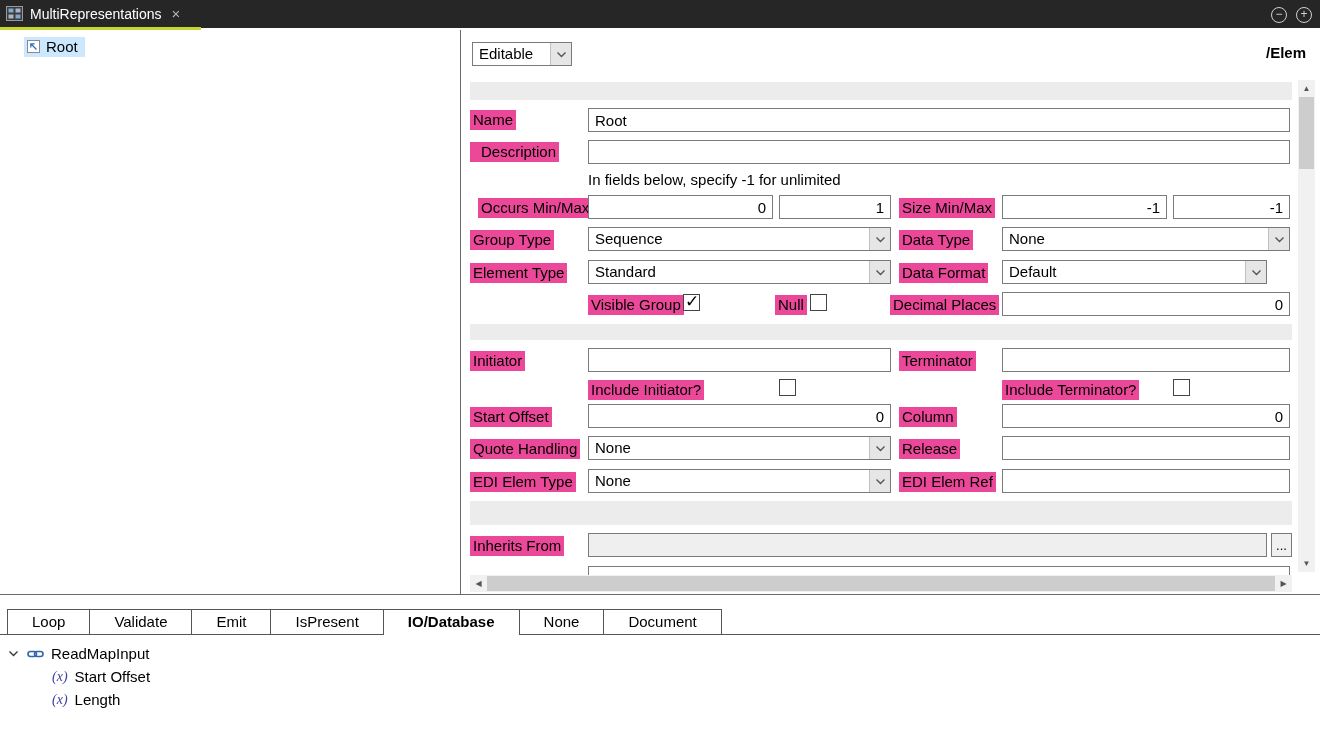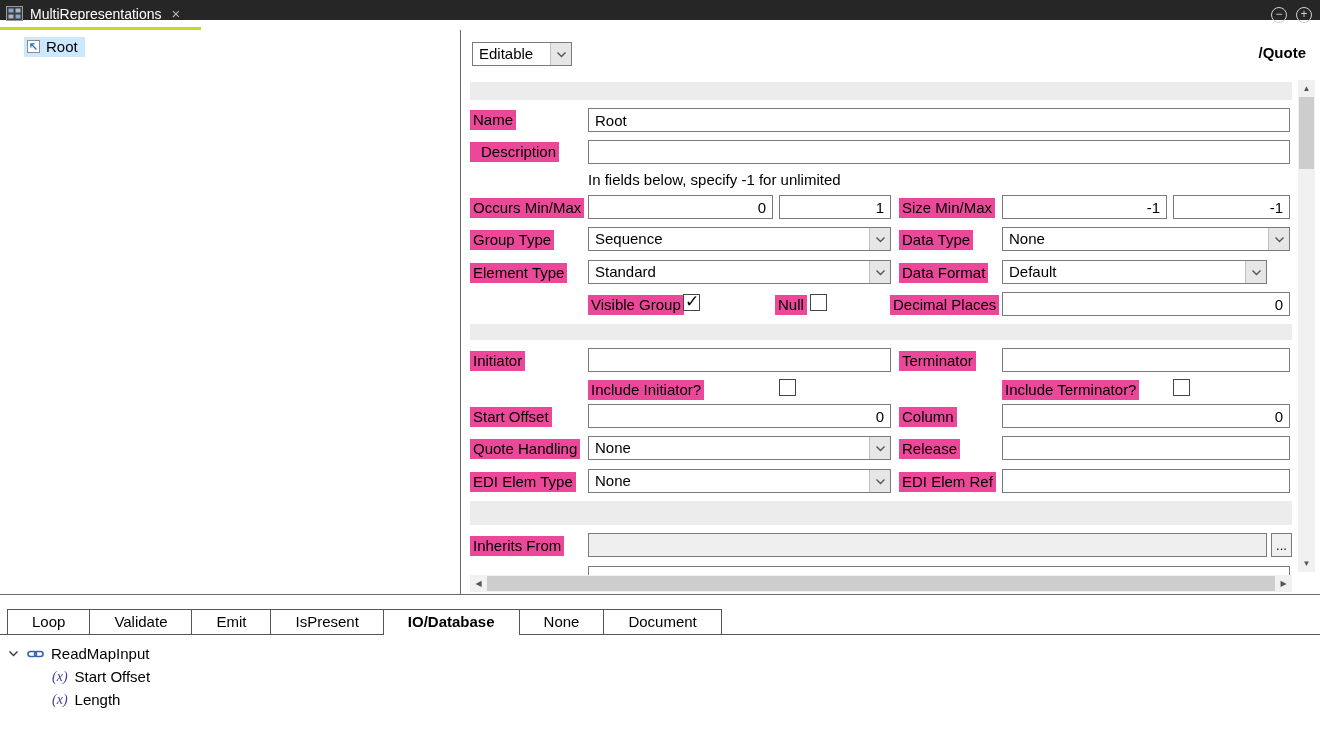--- a/index.html
+++ b/index.html
@@ -1,21 +1,21 @@
 <!DOCTYPE html>
 <html style="--accent: #c6d62f; --titlebar-bg: #262626; --selection: #cce8ff; --graybar: #ececec;"><head>
 <meta charset="utf-8">
 <style>
   * { margin:0; padding:0; box-sizing:border-box; }
   body { width:1320px; height:748px; overflow:hidden; background:#fff;
          font-family:"Liberation Sans","DejaVu Sans",sans-serif; color:#000; }
   .app { position:relative; width:1320px; height:748px; background:#fff; }
 
   
-  .titlebar { position:absolute; left:0; top:0; width:1320px; height:20px;
+  .titlebar { position:absolute; left:0; top:0; width:1320px; height:28px;
               background:var(--titlebar-bg,#262626);padding-left:26px; }
   .doc-tab { position:absolute; left:0; top:0; width:201px; height:30px;
              display:flex; align-items:center; gap:7px; padding:0 8px 0 6px;
              border-bottom:3px solid var(--accent,#c6d62f); color:#fff; font-size:14px; cursor:default; }
   .doc-tab .lbl { white-space:nowrap; }
   .tab-close { color:#b5b5b5; font-size:15px; margin-left:3px; line-height:14px; }
   .win-btns { position:absolute; right:8px; top:0; height:30px; display:flex; align-items:center; gap:9px; }
   .circle-btn { width:16px; height:16px; border:1px solid #cfcfcf; border-radius:50%;
                 color:#cfcfcf; font-size:12px; line-height:13px; text-align:center; }
 
@@ -111,33 +111,33 @@
   <div class="editor">
 
     <div class="combo" style="left:10px; top:12px; width:100px;">
       <span class="txt">Editable</span>
       <span class="dd">
         <svg width="11" height="7" viewBox="0 0 11 7">
             <polyline points="1.5,1.5 5.5,5.5 9.5,1.5" fill="none" stroke="#555" stroke-width="1.4"></polyline>
           </svg>
       </span>
     </div>
-    <div class="node-path">/Quote</div>
+    <div class="node-path">/Elem</div>
 
     <div class="graybar" style="top:52px; height:18px;"></div>
 
     <span class="flabel" style="left:8px; top:80px;">Name</span>
     <input class="tinput" style="left: 126px; top: 78px; width: 702px;" value="Root">
 
     <span class="flabel" style="left:8px; top:112px;padding-left:11px;">Description</span>
     <input class="tinput" style="left: 126px; top: 110px; width: 702px;" value="">
 
     <span class="ftext" style="left:126px; top:140px;">In fields below, specify -1 for unlimited</span>
 
-    <span class="flabel" style="left:8px; top:168px;">Occurs Min/Max</span>
+    <span class="flabel" style="left:16px; top:168px;">Occurs Min/Max</span>
     <input class="tinput num" style="left: 126px; top: 165px; width: 185px;" value="0">
     <input class="tinput num" style="left: 317px; top: 165px; width: 112px;" value="1">
     <span class="flabel" style="left:437px; top:168px;">Size Min/Max</span>
     <input class="tinput num" style="left: 540px; top: 165px; width: 165px;" value="-1">
     <input class="tinput num" style="left: 711px; top: 165px; width: 117px;" value="-1">
 
     <span class="flabel" style="left:8px; top:200px;">Group Type</span>
     <div class="combo" style="left:126px; top:197px; width:303px;">
       <span class="txt">Sequence</span>
       <span class="dd">

